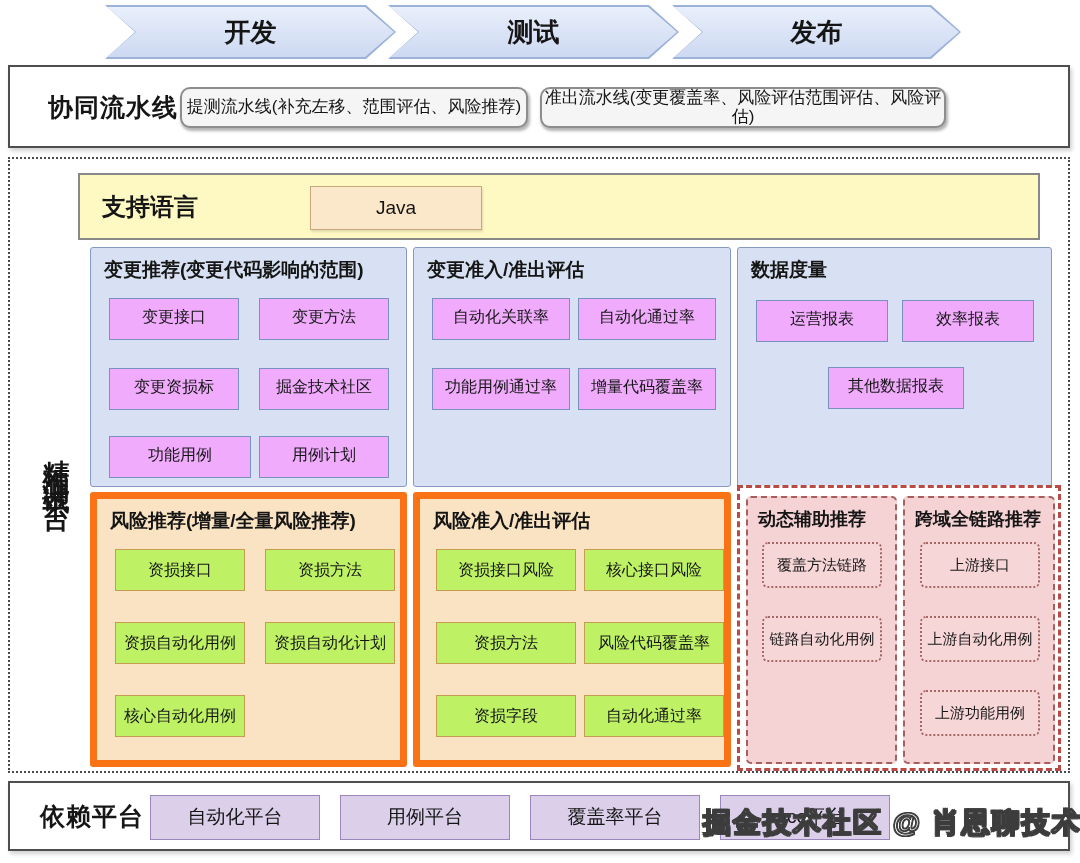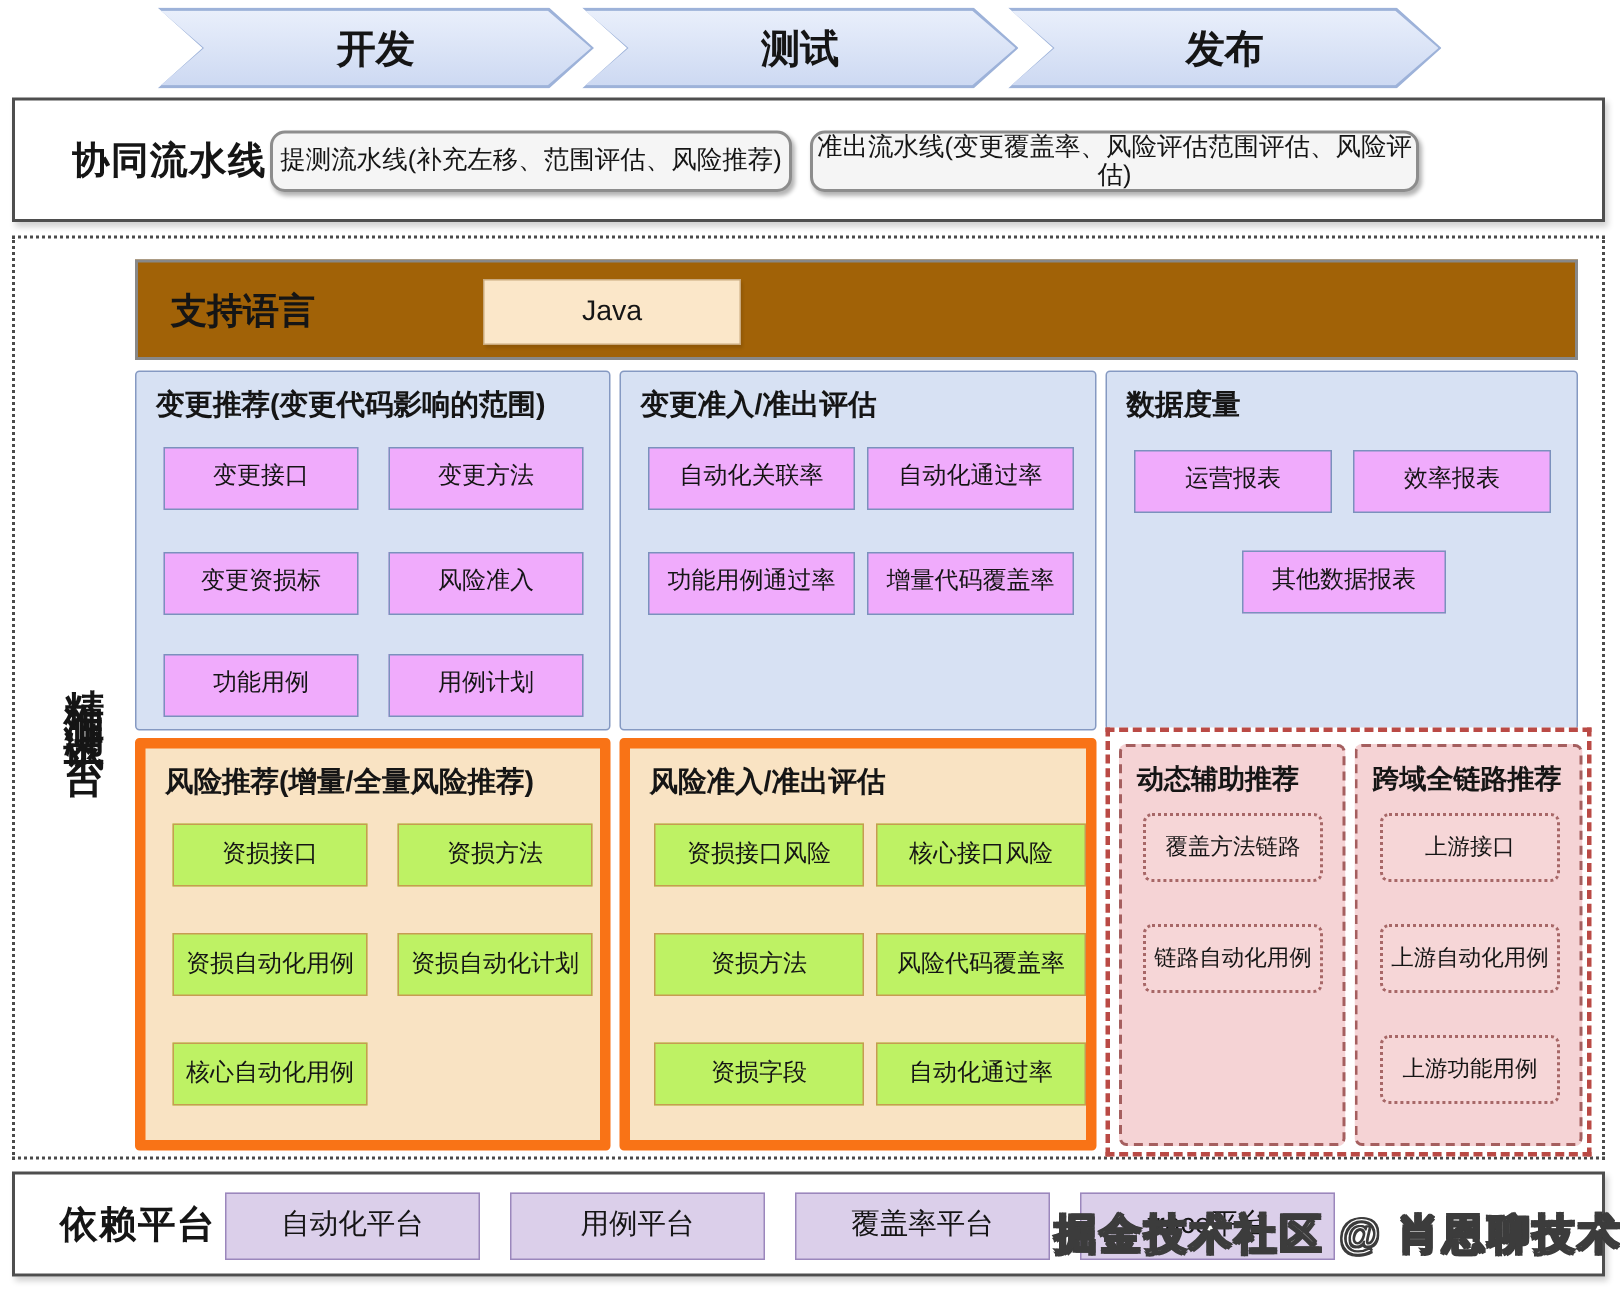--- a/index.html
+++ b/index.html
@@ -35,22 +35,22 @@
   .chip.orange  { background:#bef264; border:1.5px solid #c79c52; }
   .chip.pink    { background:#f6d6d7; border:2px dotted #a76767; border-radius:6px; font-size:15px; }
   .chip.purple  { background:#dbcfea; border:1.5px solid #9b87bc; font-size:19px; }
 
   
   #main-box { position:absolute; left:8px; top:157px; width:1062px; height:616px;
     background:#fff; border:2px dotted #4a4a4a; }
   #side-label { position:absolute; left:28px; top:50%; transform:translateY(-50%);
     writing-mode:vertical-rl; text-orientation:upright; font-size:27px; font-weight:bold; letter-spacing:9px; }
 
-  #lang-box { position:absolute; left:80px; top:14px; width:962px; height:67px;
-    background:#a16207; border:2px solid #888; }
+  #lang-box { position:absolute; left:68px; top:14px; width:962px; height:67px;
+    background:#fef9c3; border:2px solid #888; }
   #lang-title { position:absolute; left:22px; top:50%; transform:translateY(-50%); font-size:24px; font-weight:bold; }
 
   .panel { position:absolute; border-radius:3px; }
   .panel.blue   { background:#d7e1f3; border:1px solid #8599c2; }
   .panel.orange { background:#f9e3c3; border:7px solid #f97316;padding-left:44px; }
   .panel.pink   { background:#f5d3d5; border:2px dashed #a55f5f; border-radius:5px; }
   .panel-title  { position:absolute; left:13px; top:9px; font-size:19px; font-weight:bold; white-space:nowrap; }
   .panel.pink .panel-title { font-size:18px; left:10px; }
 
   #red-box { position:absolute; left:727px; top:326px; width:324px; height:286px;
@@ -94,22 +94,22 @@
     <div id="lang-box">
       <div id="lang-title">支持语言</div>
       <div class="chip cream" style="left:230px;top:11px;width:172px;height:44px">Java</div>
     </div>
 
     <div class="panel blue" style="left:80px;top:88px;width:317px;height:240px">
       <div class="panel-title">变更推荐(变更代码影响的范围)</div>
       <div class="chip blue" style="left:18px;top:50px;width:130px">变更接口</div>
       <div class="chip blue" style="left:168px;top:50px;width:130px">变更方法</div>
       <div class="chip blue" style="left:18px;top:120px;width:130px">变更资损标</div>
-      <div class="chip blue" style="left:168px;top:120px;width:130px">风险准入</div>
-      <div class="chip blue" style="left:18px;top:188px;width:130px">功能用例</div>
+      <div class="chip blue" style="left:168px;top:120px;width:130px">掘金技术社区</div>
+      <div class="chip blue" style="left:18px;top:188px;width:142px">功能用例</div>
       <div class="chip blue" style="left:168px;top:188px;width:130px">用例计划</div>
     </div>
 
     <div class="panel blue" style="left:403px;top:88px;width:318px;height:240px">
       <div class="panel-title">变更准入/准出评估</div>
       <div class="chip blue" style="left:18px;top:50px;width:138px">自动化关联率</div>
       <div class="chip blue" style="left:164px;top:50px;width:138px">自动化通过率</div>
       <div class="chip blue" style="left:18px;top:120px;width:138px">功能用例通过率</div>
       <div class="chip blue" style="left:164px;top:120px;width:138px">增量代码覆盖率</div>
     </div>

